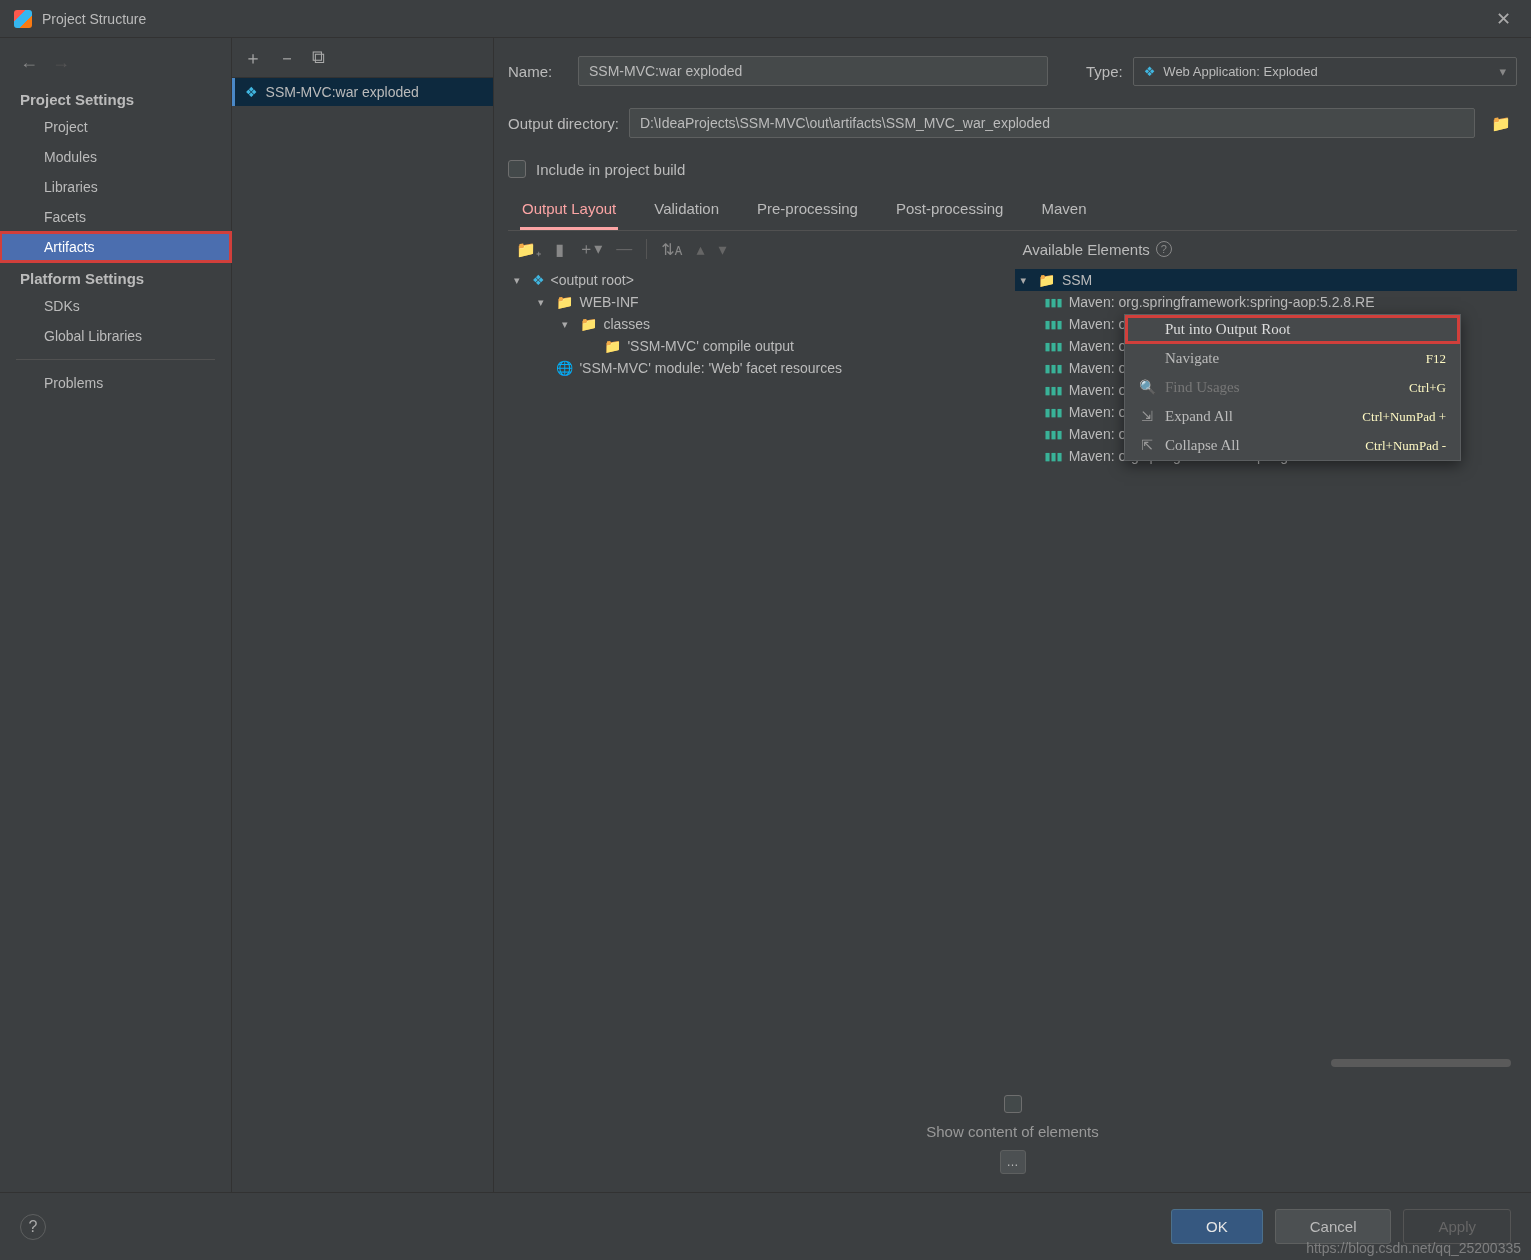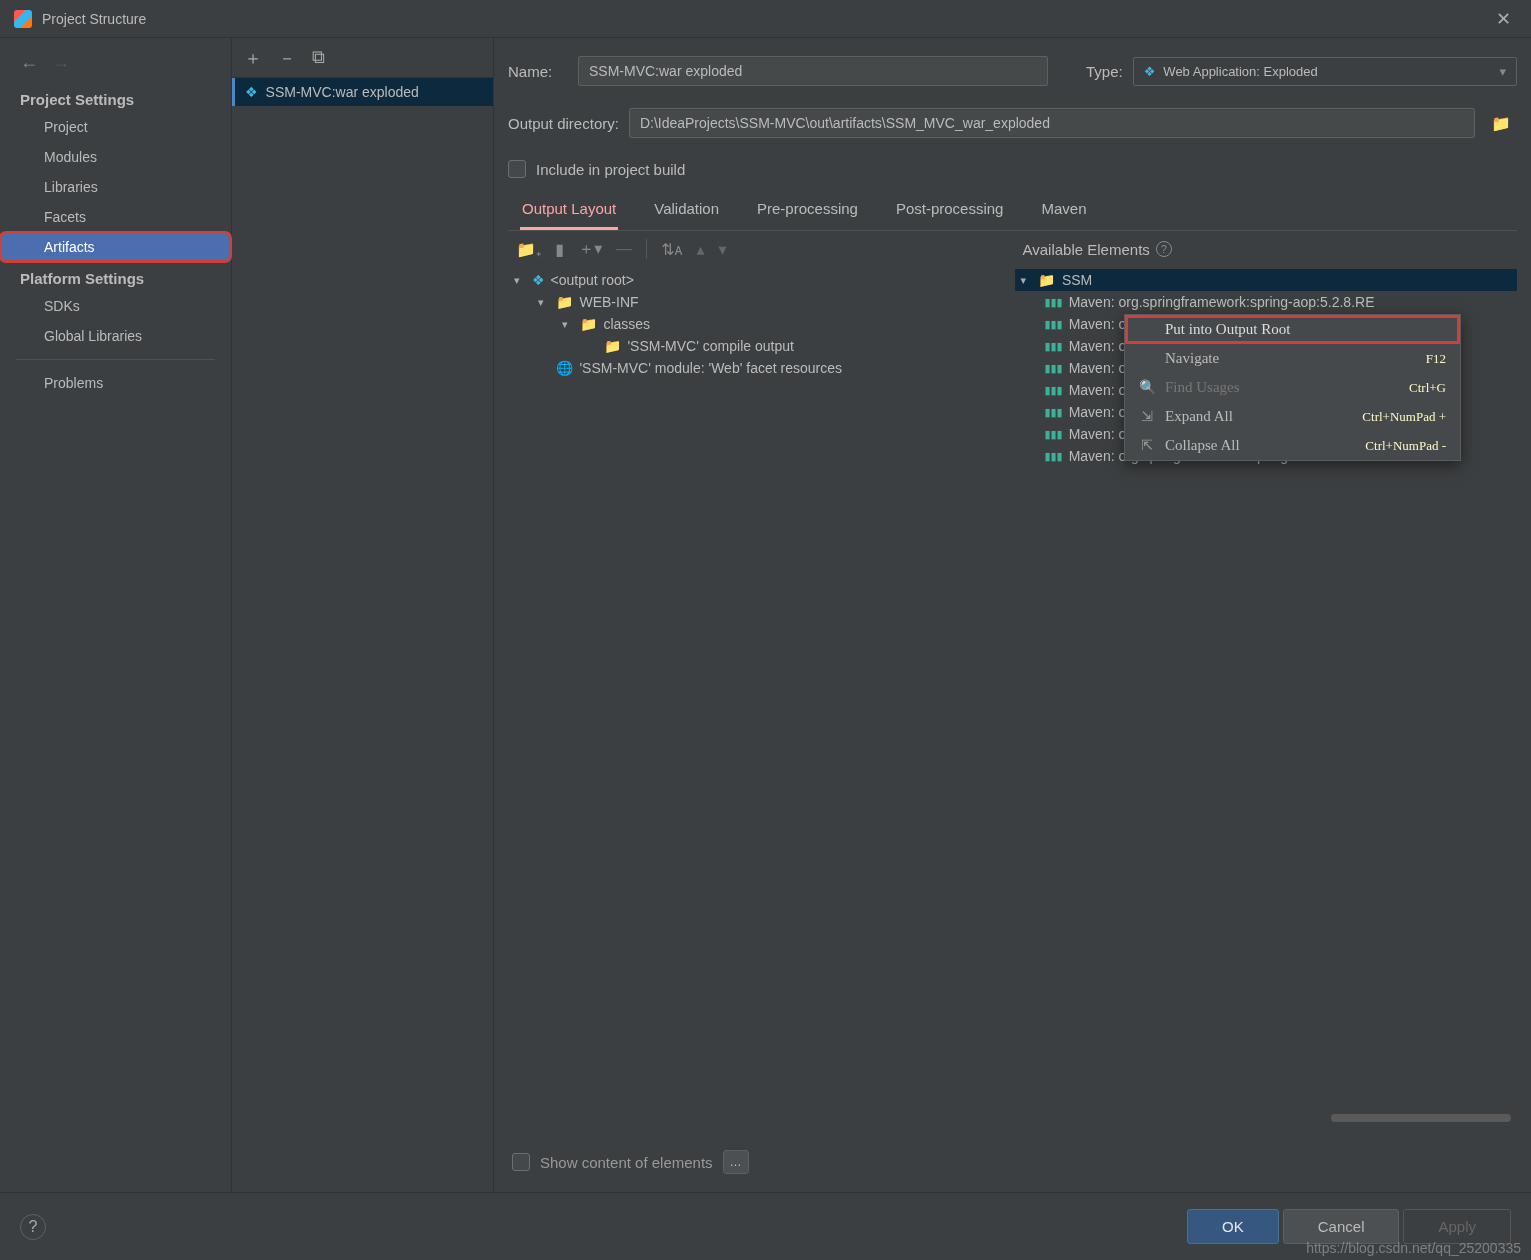--- a/index.html
+++ b/index.html
@@ -73,21 +73,20 @@
     cursor: pointer;
     font-size: 14px;
   }
   .sidebar-item.selected {
     background: #4b6eaf;
     color: #ffffff;
   }
   .sidebar-item.boxed {
     outline: 3px solid #d13f3b;
     outline-offset: -2px;
-    border-radius: 6px;
   }
   .sidebar-divider {
     margin: 8px 16px;
     border-top: 1px solid #515151;
   }
   .middle-col {
     width: 262px;
     background: #3c3f41;
     border-right: 1px solid #323232;
     display: flex;
@@ -265,20 +264,21 @@
   .context-item.highlight { outline: 3px solid #d13f3b; outline-offset: -3px; color: #dddddd; }
   .context-item.disabled { color: #777; }
   .context-icon { width: 16px; color: #999; font-size: 14px; text-align:center; }
   .bottom-checkbox-row {
     display: flex;
     align-items: center;
     gap: 10px;
     padding: 18px 4px;
     font-size: 15px;
     color: #999;
+    flex-direction: column;
   }
   .ellipsis-btn {
     width: 26px; height: 24px;
     background: #4c5052;
     border: 1px solid #5e6060;
     border-radius: 3px;
     color: #bbb;
     display:flex;align-items:center;justify-content:center;
     font-size: 12px;
   }
@@ -291,21 +291,21 @@
     background: #3c3f41;
   }
   .help-btn {
     width: 26px; height:26px;
     border: 1px solid #5e6060;
     border-radius: 50%;
     color: #aaa;
     display:flex;align-items:center;justify-content:center;
     font-size: 16px;
   }
-  .footer-btns { margin-left: auto; display: flex; gap: 4px; align-items: center; }
+  .footer-btns { margin-left: auto; display: flex; gap: 12px; align-items: center; }
   .btn {
     padding: 8px 34px;
     border-radius: 3px;
     font-size: 15px;
     cursor: pointer;
   }
   .btn-primary { background: #365880; border: 1px solid #4c708c; color: #e6e6e6; }
   .btn-secondary { background: #4c5052; border: 1px solid #5e6060; color: #bbbbbb; }
   .btn-disabled { background: #3c3f41; border: 1px solid #555; color: #666; }
   .watermark {

